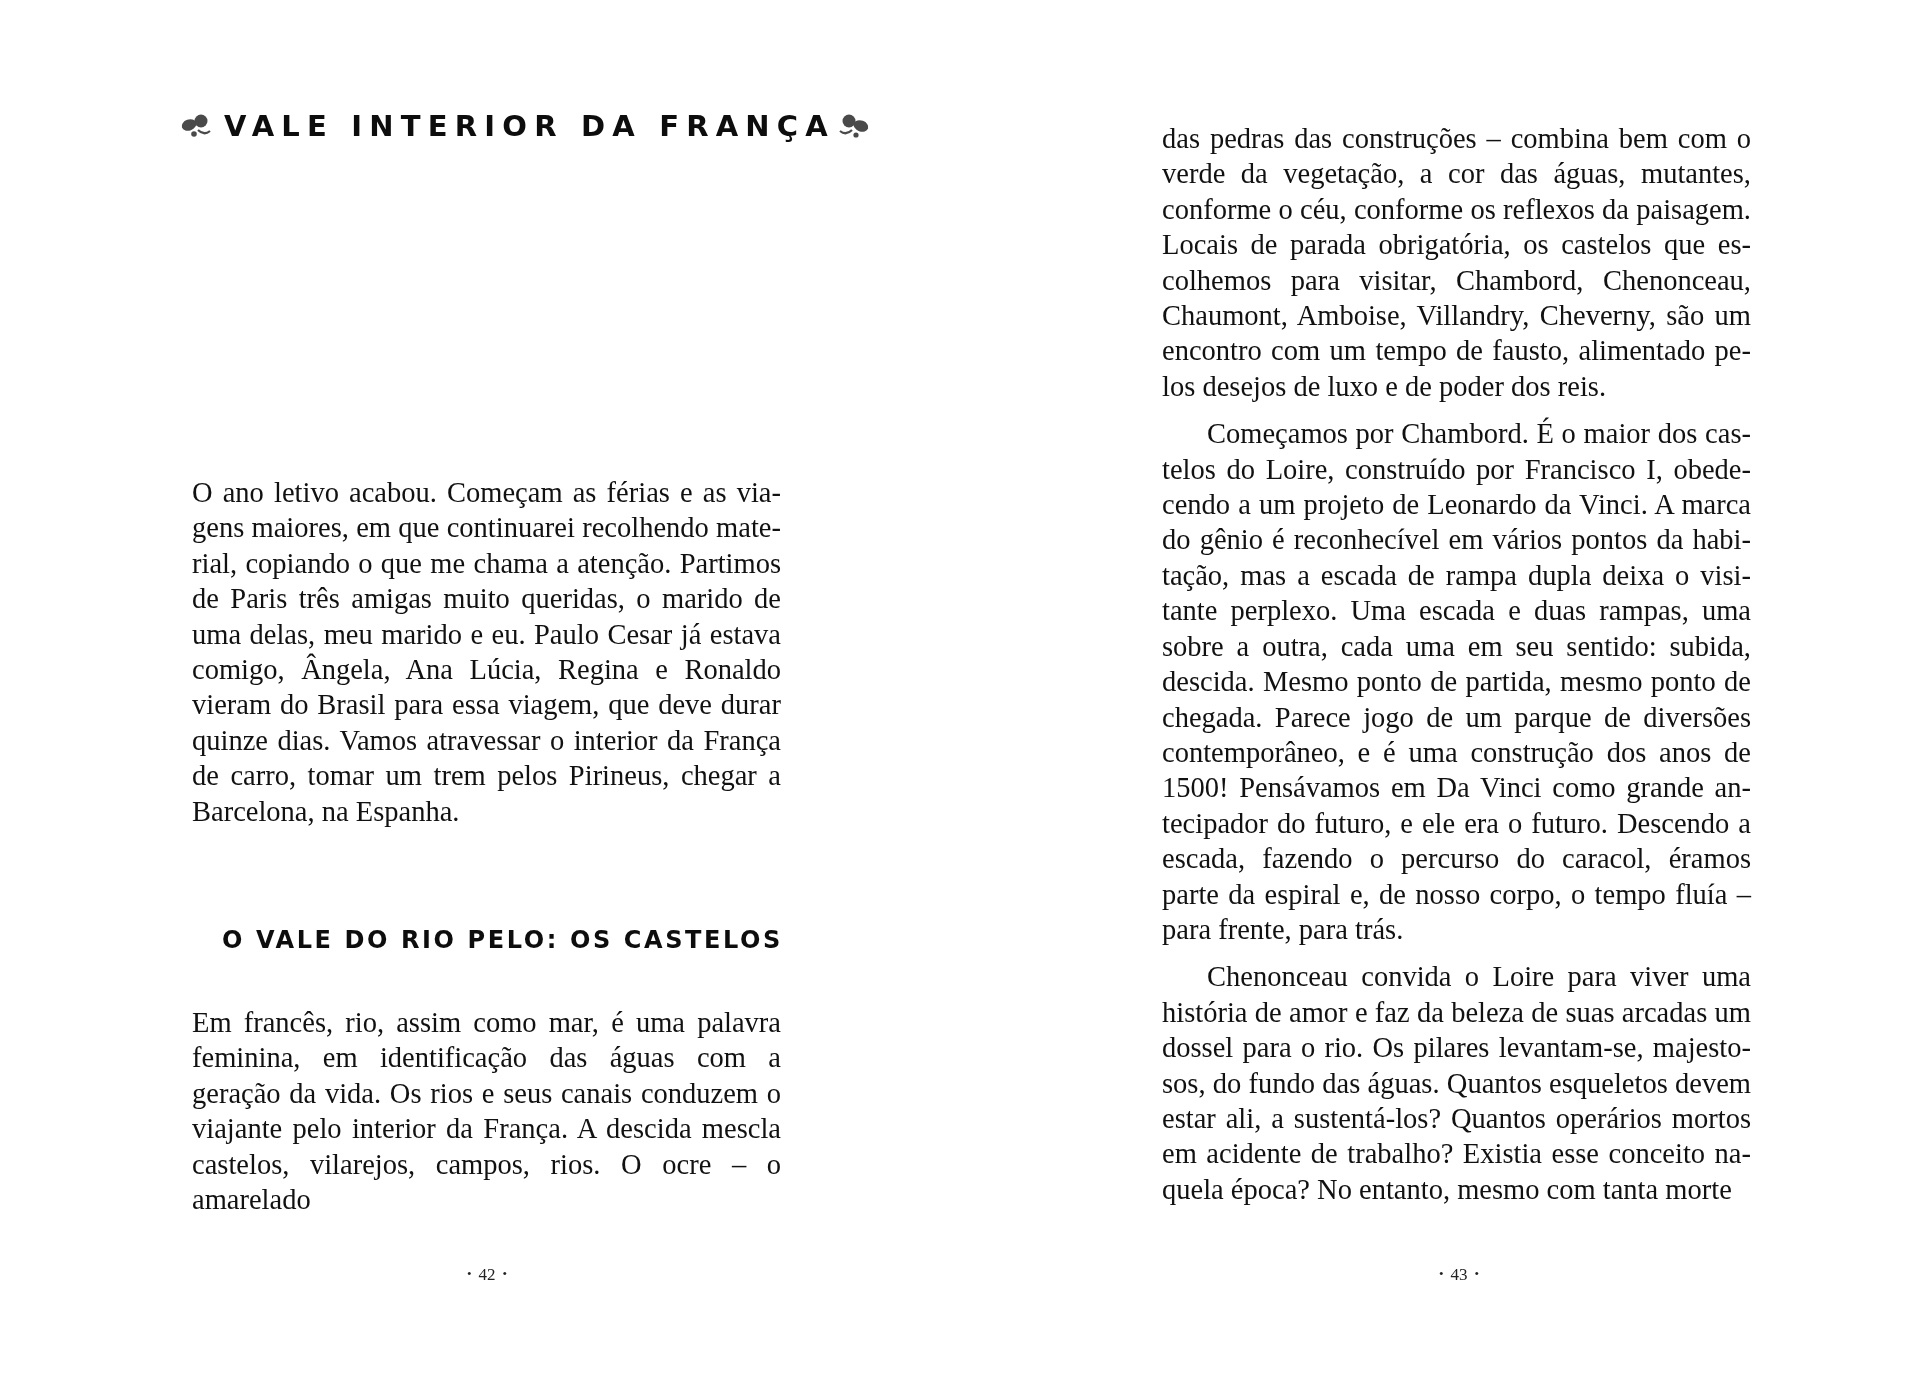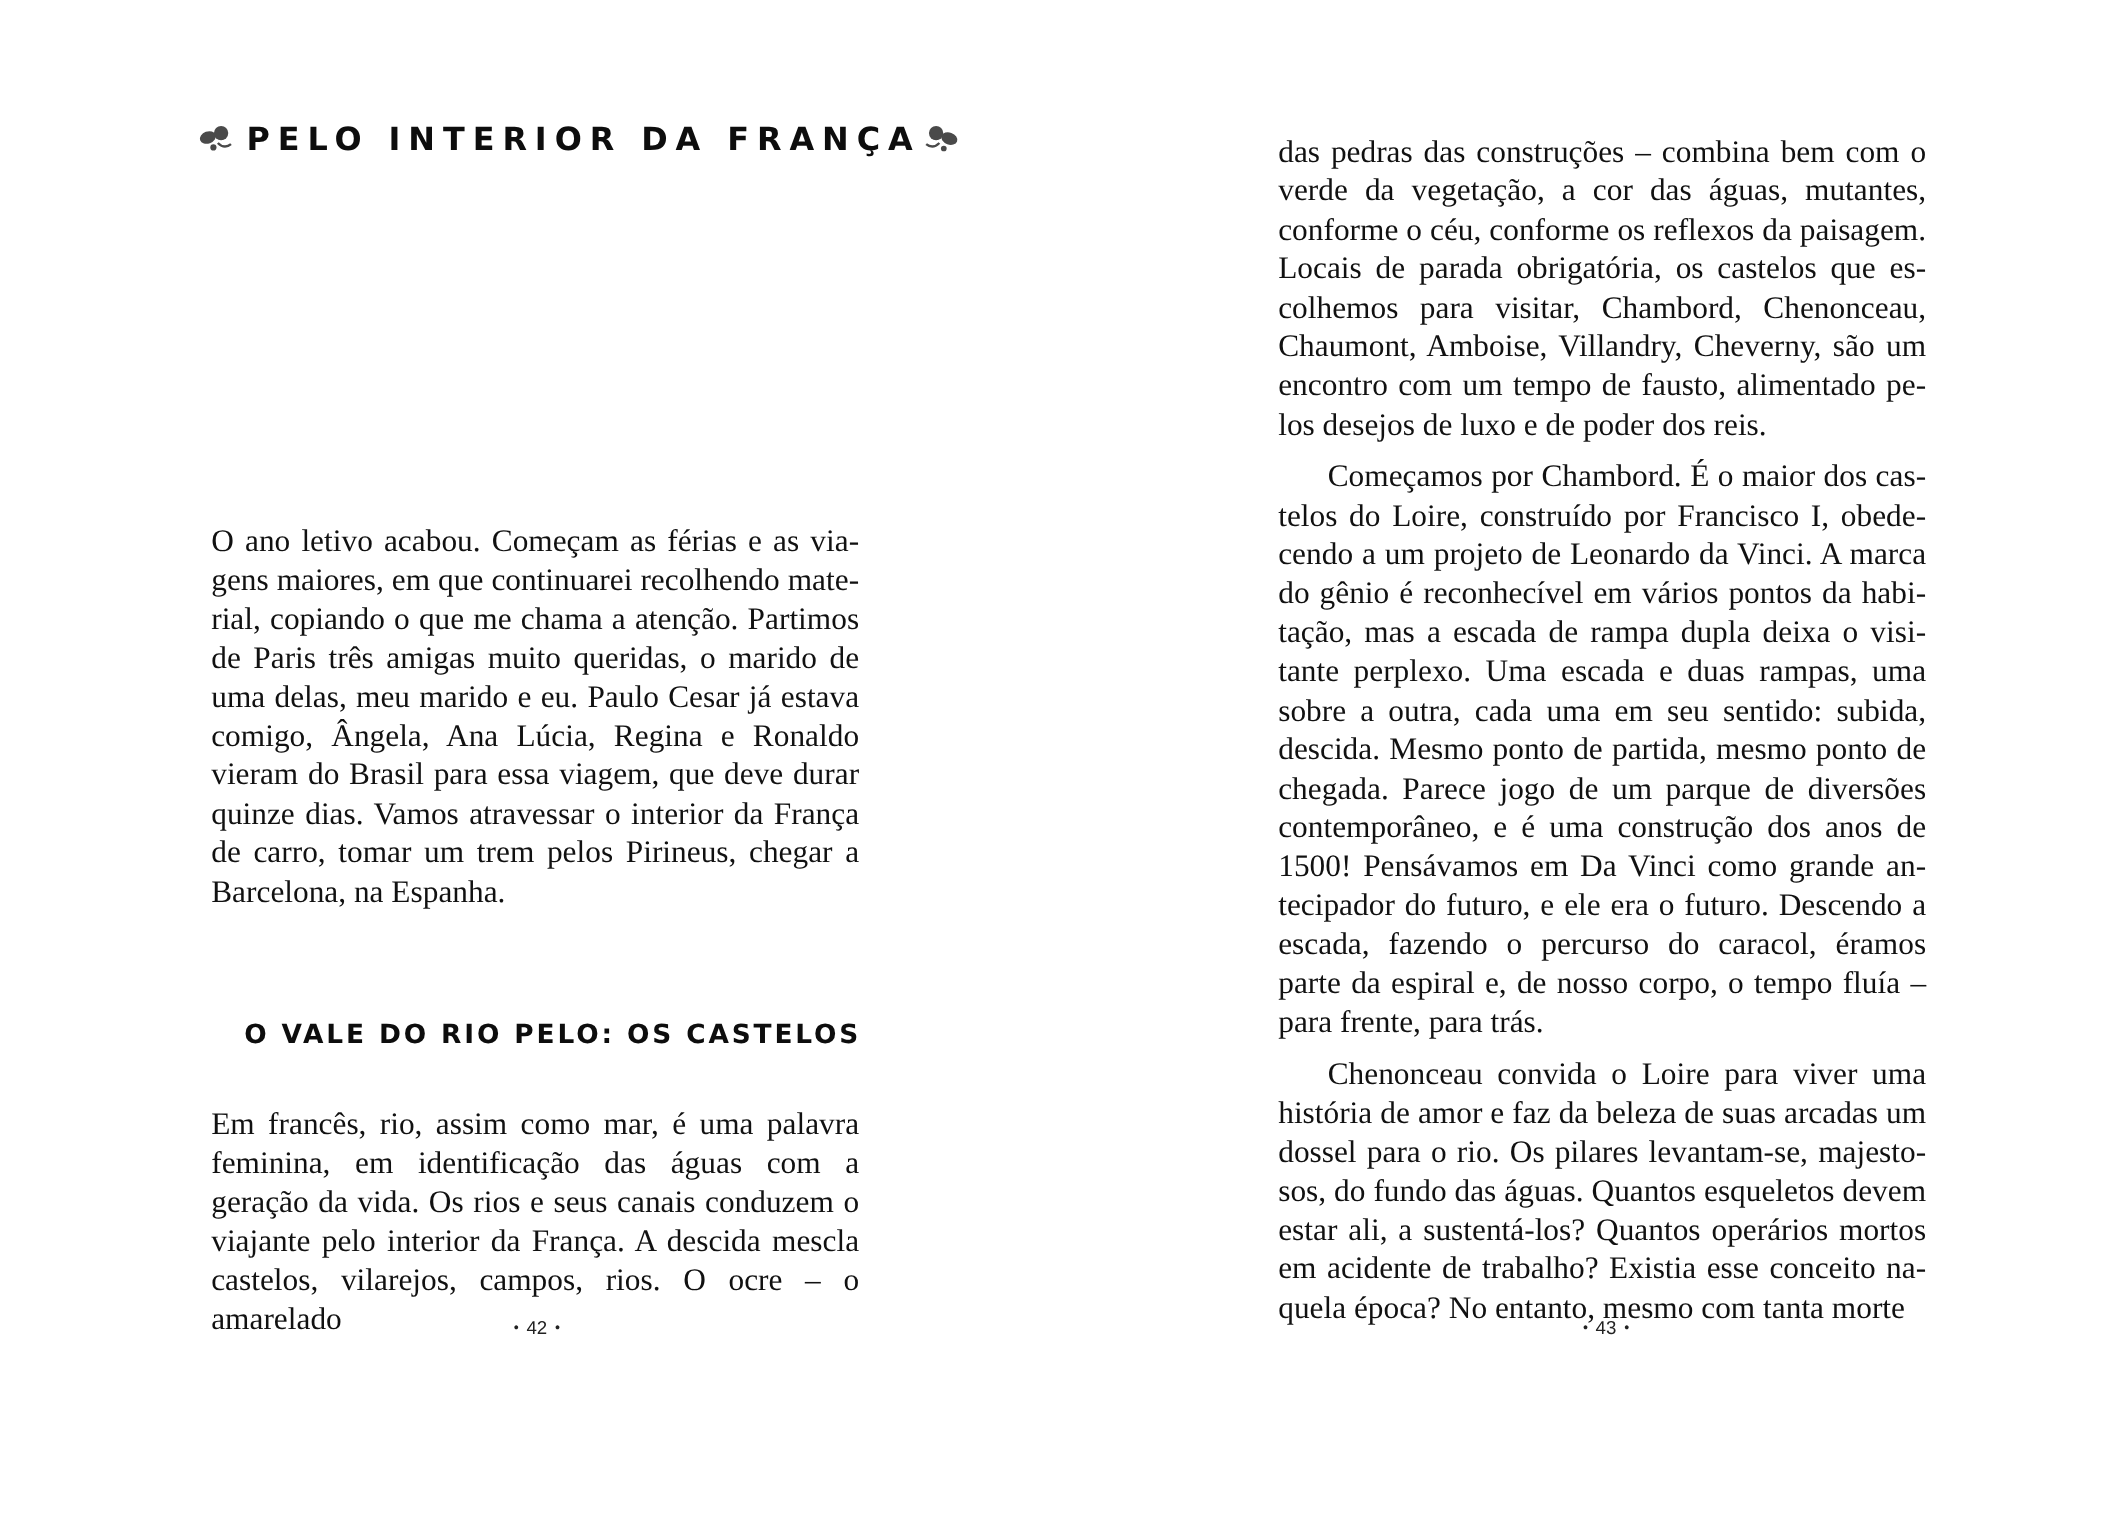--- a/index.html
+++ b/index.html
@@ -71,43 +71,43 @@
     font-family: "DejaVu Sans", "Liberation Sans", sans-serif;
     font-weight: bold;
     font-size: 24px;
     letter-spacing: 2.6px;
     color: #0d0d0d;
     white-space: nowrap;
   }
 
   .folio {
     position: absolute;
-    top: 1198px;
-    font-family: Liberation Sans, sans-serif;
+    top: 1265px;
+    font-family: Liberation Serif, serif;
     font-size: 17px;
     color: #222;
     white-space: nowrap;
   }
   .folio .dot { font-size: 13px; vertical-align: 2px; margin: 0 7px; }
   .page-left .folio { left: 460px; }
   .page-right .folio { left: 1432px; }
 </style>
 </head>
 <body>
 
 <div class="page page-left">
 
   <div class="chapter-title">
     <svg class="ornament left" viewBox="0 0 34 28">
       <ellipse cx="9" cy="13" rx="7.5" ry="5.5" fill="#4a4a4a" transform="rotate(-20 9 13)"></ellipse>
       <circle cx="21" cy="9" r="6.5" fill="#4a4a4a"></circle>
       <circle cx="14" cy="22" r="2.8" fill="#4a4a4a"></circle>
       <path d="M18 18 Q24 24 30 19" stroke="#4a4a4a" stroke-width="2.2" fill="none"></path>
     </svg>
-    <span>PELO INTERIOR DA FRANÇA</span>
+    <span>VALE INTERIOR DA FRANÇA</span>
     <svg class="ornament right" viewBox="0 0 34 28">
       <circle cx="12" cy="9" r="6.5" fill="#4a4a4a"></circle>
       <ellipse cx="24" cy="14" rx="7.5" ry="5.5" fill="#4a4a4a" transform="rotate(20 24 14)"></ellipse>
       <circle cx="19" cy="23" r="2.6" fill="#4a4a4a"></circle>
       <path d="M15 18 Q9 24 3 19" stroke="#4a4a4a" stroke-width="2.2" fill="none"></path>
     </svg>
   </div>
 
   <div class="text-block" style="top:463px;">
     <p class="para">O ano letivo acabou. Começam as férias e as via­gens maiores, em que continuarei recolhendo mate­rial, copiando o que me chama a atenção. Partimos de Paris três amigas muito queridas, o marido de uma delas, meu marido e eu. Paulo Cesar já esta­va comigo, Ângela, Ana Lúcia, Regina e Ronaldo vieram do Brasil para essa viagem, que deve durar quinze dias. Vamos atravessar o interior da França de carro, tomar um trem pelos Pirineus, chegar a Barcelona, na Espanha.</p>

